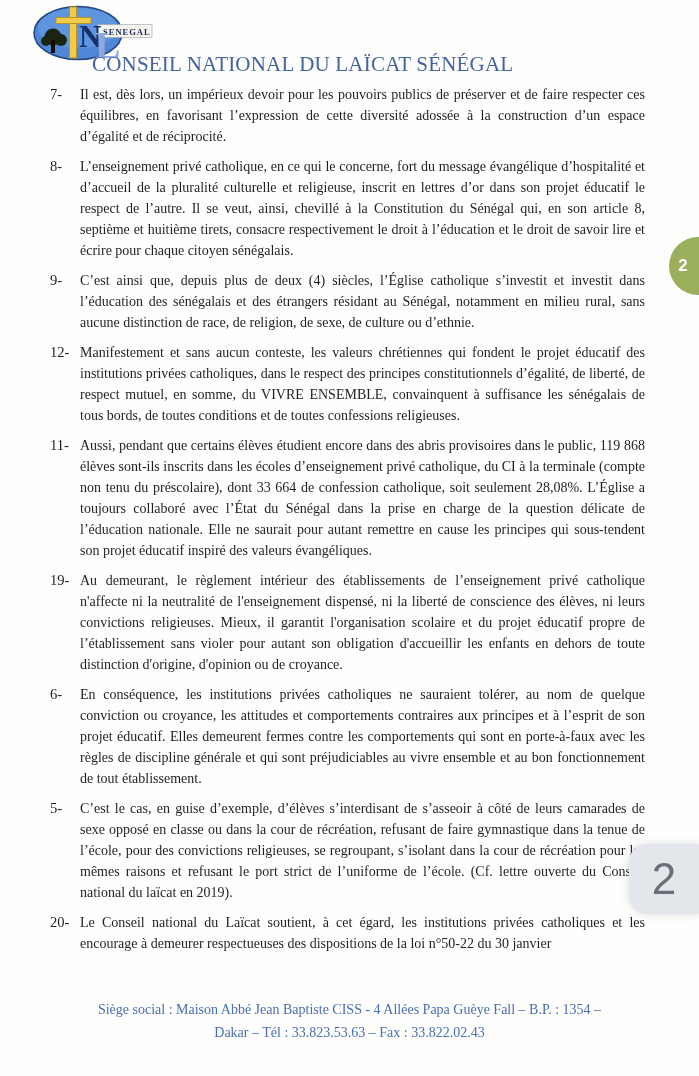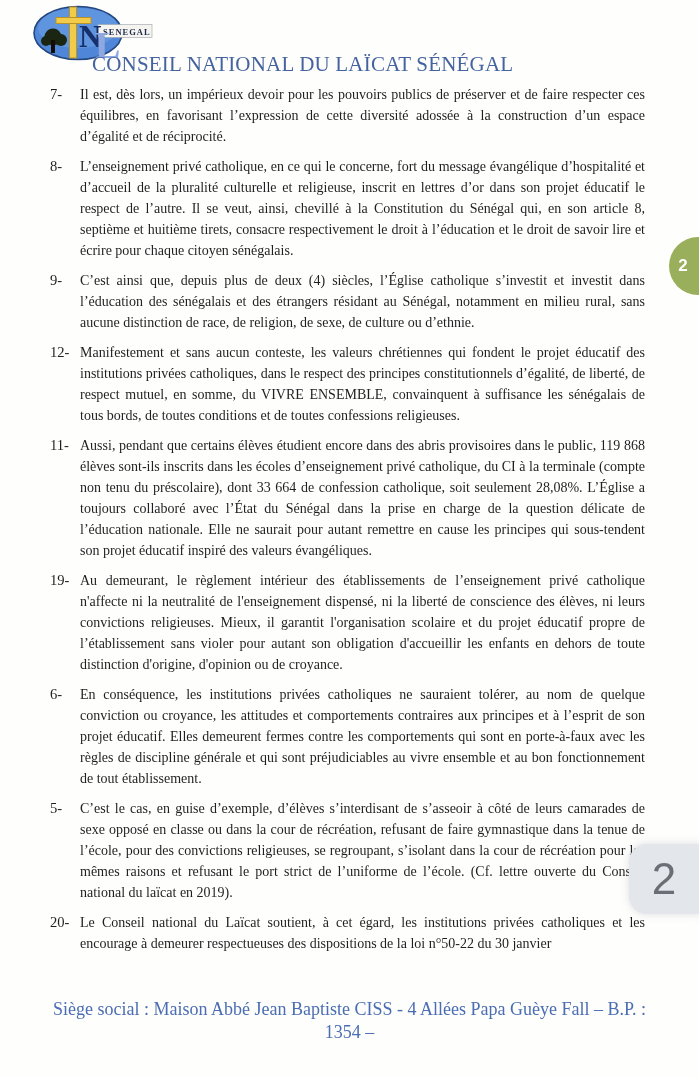--- a/index.html
+++ b/index.html
@@ -47,21 +47,21 @@
     text-align: justify;
     font-size: 14px;
     line-height: 21px;
   }
 
   
   .footer {
     position: absolute; left: 40px; right: 40px; top: 998px;
     text-align: center;
     color: #4a6db3;
-    font-size: 18px;
+    font-size: 14px;
     line-height: 23px;
   }
 
   
   .green-badge {
     position: absolute; top: 237px; right: -28px;
     width: 58px; height: 58px;
     border-radius: 50%;
     background: #9aaf5b;
     color: #ffffff;
@@ -157,20 +157,21 @@
 
     <div class="para">
       <div class="num">20-</div>
       <div class="txt">Le Conseil national du Laïcat soutient, à cet égard, les institutions privées catholiques et les encourage à demeurer respectueuses des dispositions de la loi n°50-22 du 30 janvier</div>
     </div>
 
   </div>
 
   <div class="footer">
     <div>Siège social : Maison Abbé Jean Baptiste CISS - 4 Allées Papa Guèye Fall – B.P. : 1354 –</div>
+    <div>Dakar – Tél : 33.823.53.63 – Fax : 33.822.02.43</div>
   </div>
 
   <div class="green-badge">
     <span>2</span>
   </div>
 
   <div class="gray-badge">
     <span>2</span>
   </div>
 

